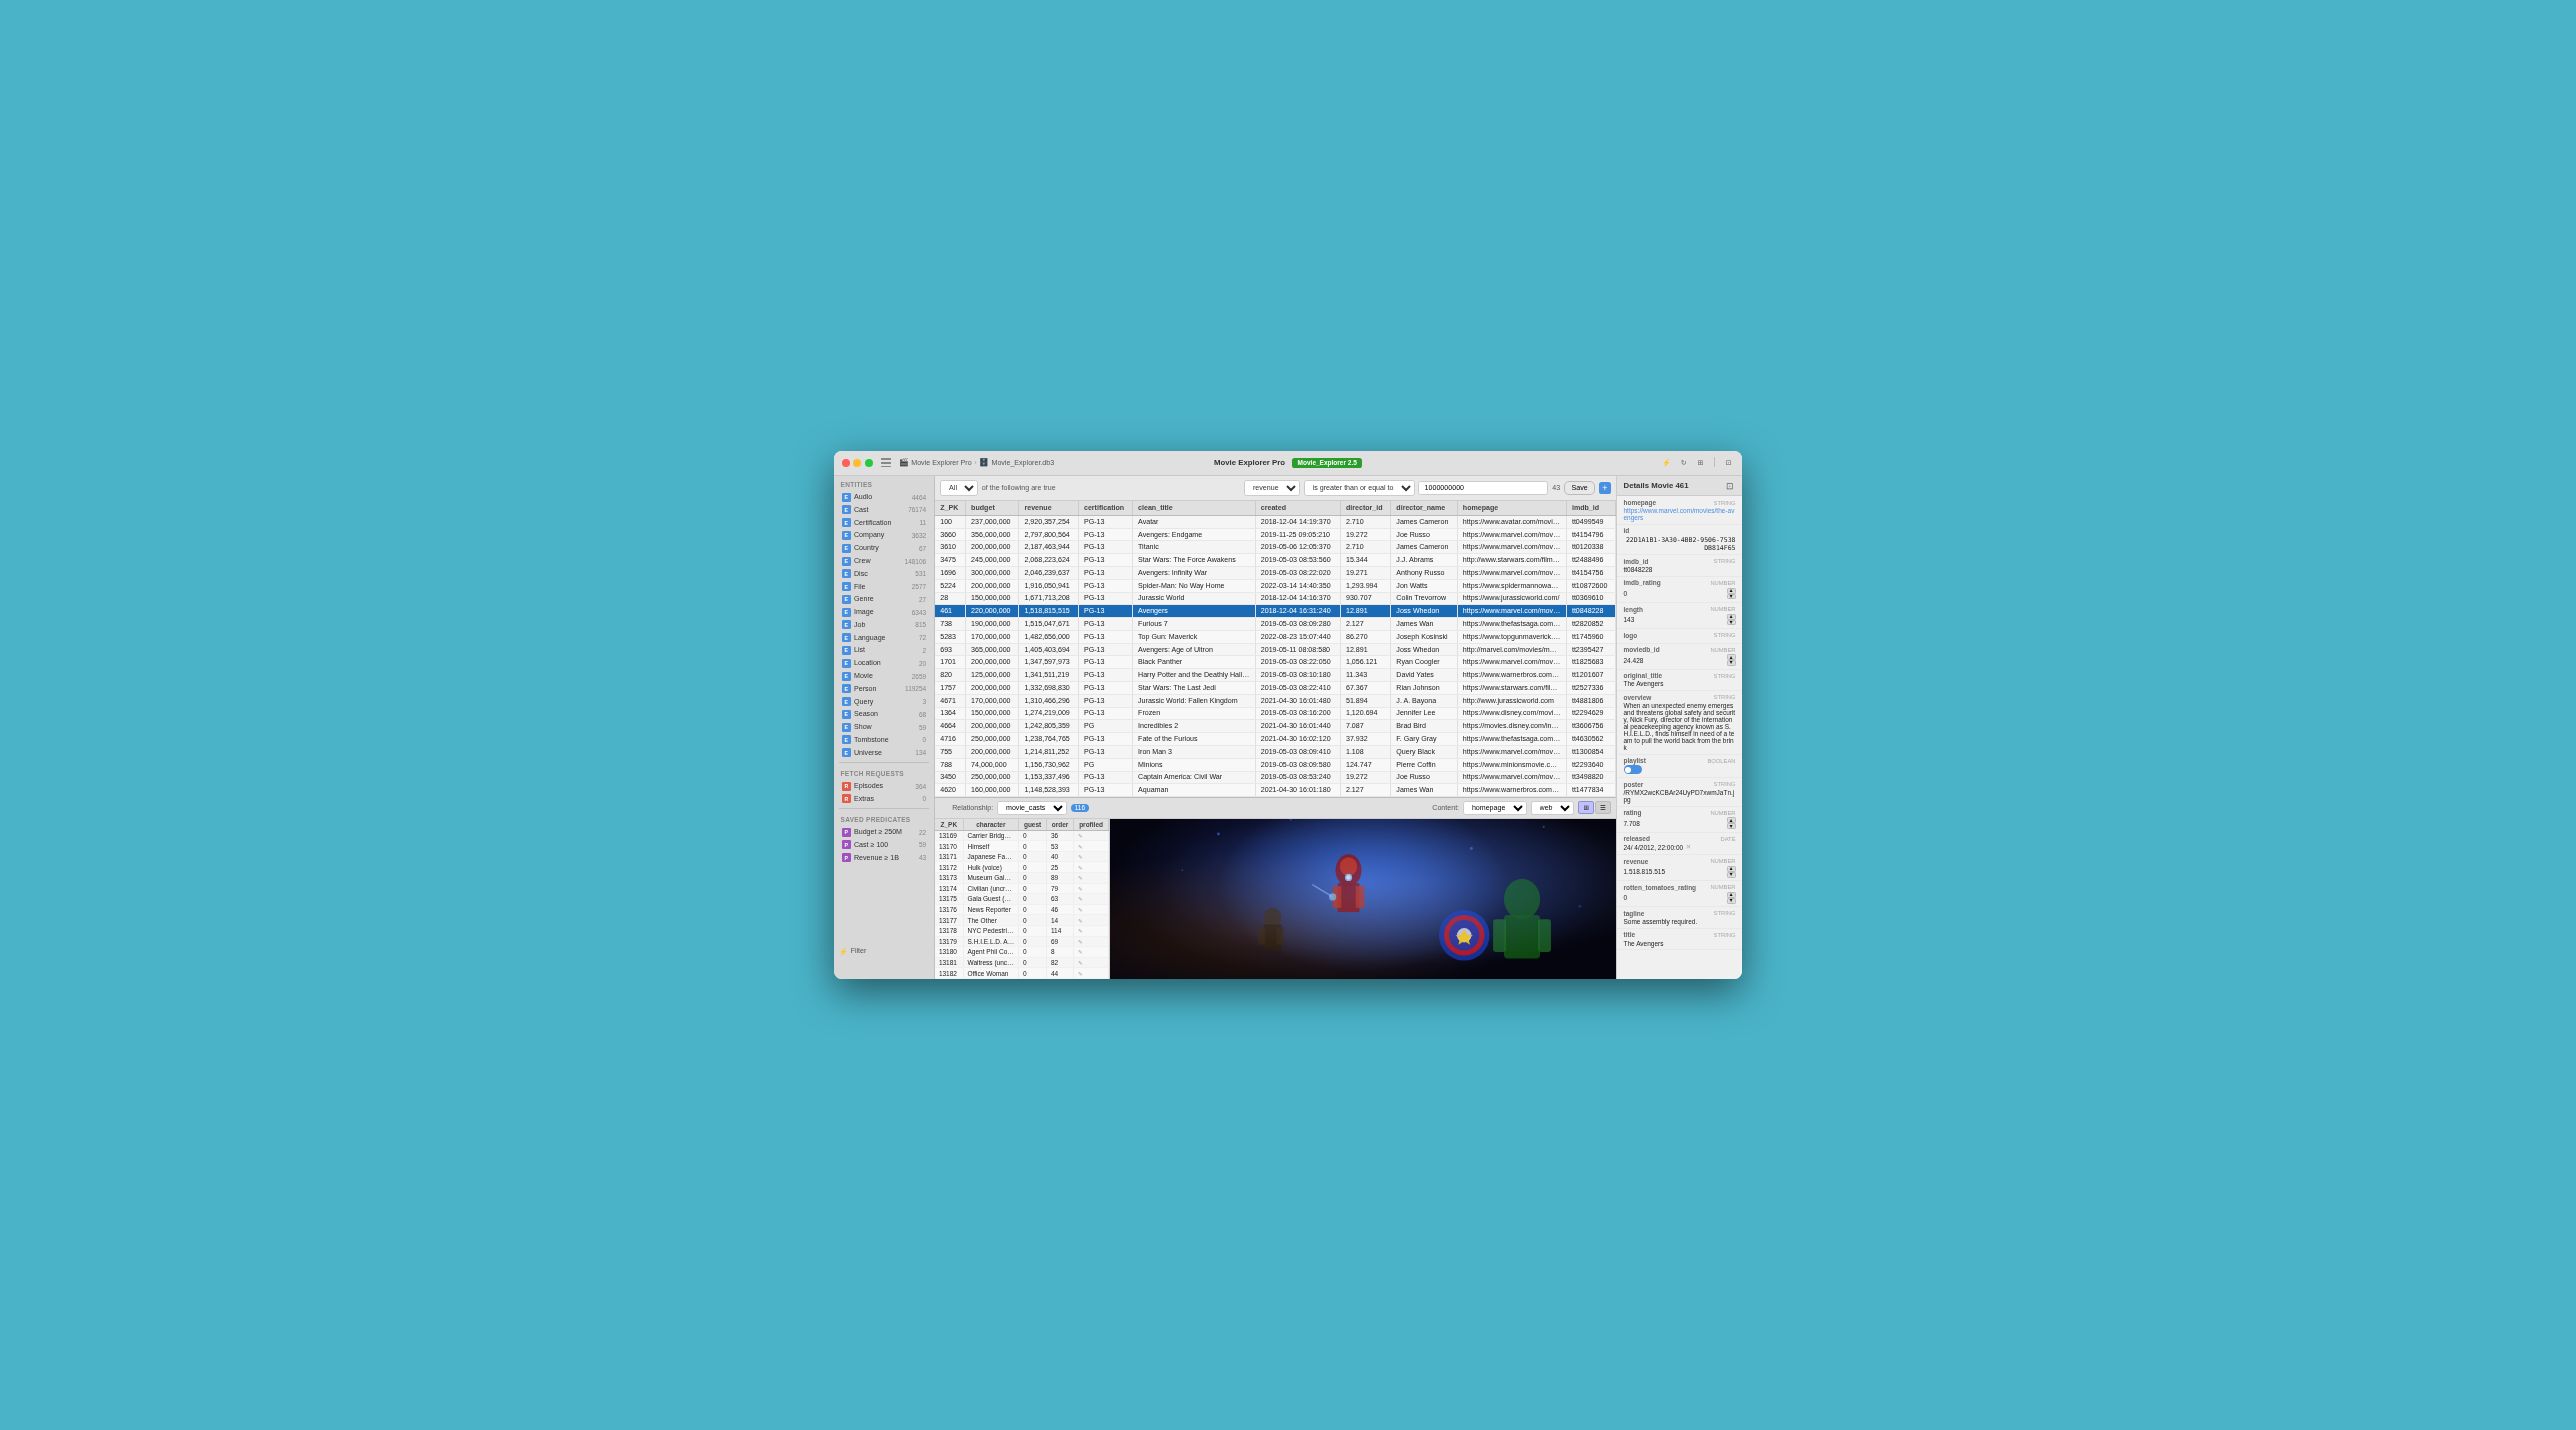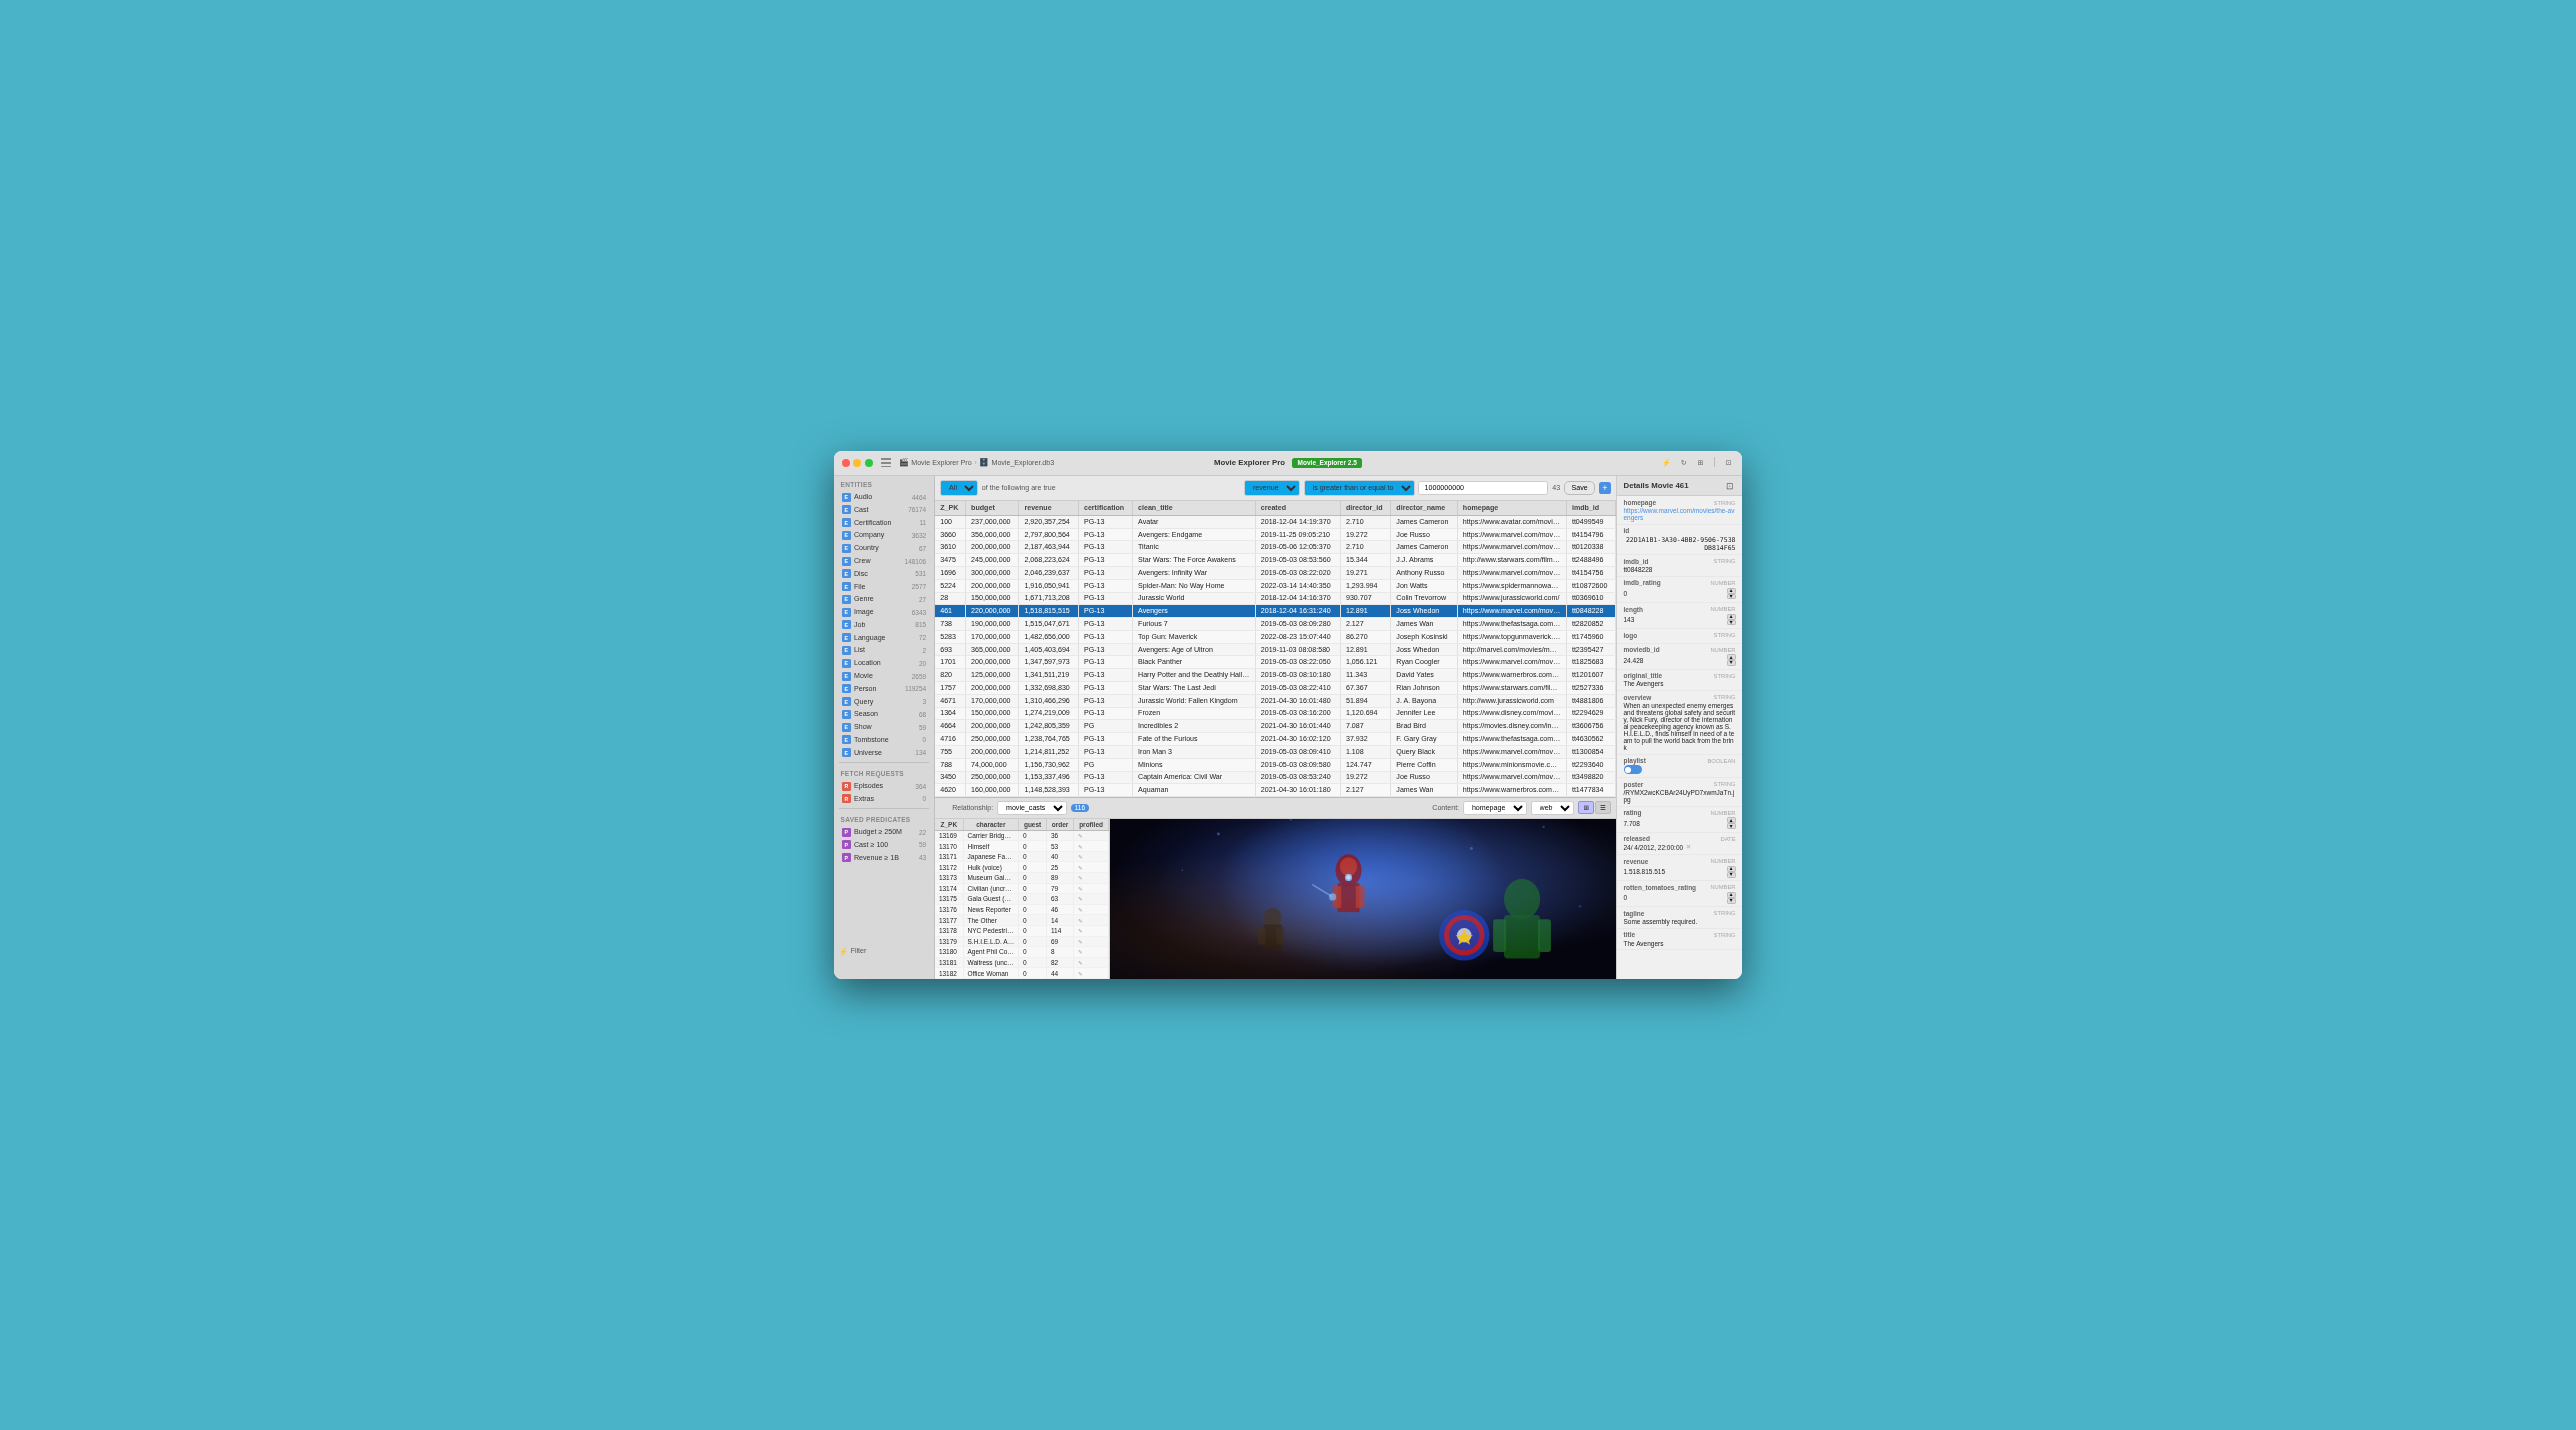--- a/index.html
+++ b/index.html
@@ -183,21 +183,21 @@
     .query-bar {
       background: #e8e8e8;
       border-bottom: 0.6px solid #ccc;
       padding: 3.9px 5.2px;
       display: flex;
       align-items: center;
       gap: 3.9px;
       flex-shrink: 0;
     }
     .query-select {
-      background: #0ea5e9;
+      background: #ffffff;
       border: 0.6px solid #ccc;
       border-radius: 2.6px;
       padding: 1.9px 3.9px;
       font-size: 7.1px;
       color: #333;
       cursor: pointer;
     }
     .query-text { font-size: 7.1px; color: #555; }
     .query-input {
       background: white;
@@ -796,21 +796,21 @@
                 <td>Joseph Kosinski</td>
                 <td style="max-width: 104px; overflow: hidden; text-overflow: ellipsis;">https://www.topgunmaverick.com</td>
                 <td>tt1745960</td>
               </tr>
               <tr>
                 <td>693</td>
                 <td>365,000,000</td>
                 <td>1,405,403,694</td>
                 <td>PG-13</td>
                 <td>Avengers: Age of Ultron</td>
-                <td>2019-11-03 08:08:580</td>
+                <td>2019-05-11 08:08:580</td>
                 <td>12.891</td>
                 <td>Joss Whedon</td>
                 <td style="max-width: 104px; overflow: hidden; text-overflow: ellipsis;">http://marvel.com/movies/movie/193/avengers_age_of_ultron</td>
                 <td>tt2395427</td>
               </tr>
               <tr>
                 <td>1701</td>
                 <td>200,000,000</td>
                 <td>1,347,597,973</td>
                 <td>PG-13</td>

